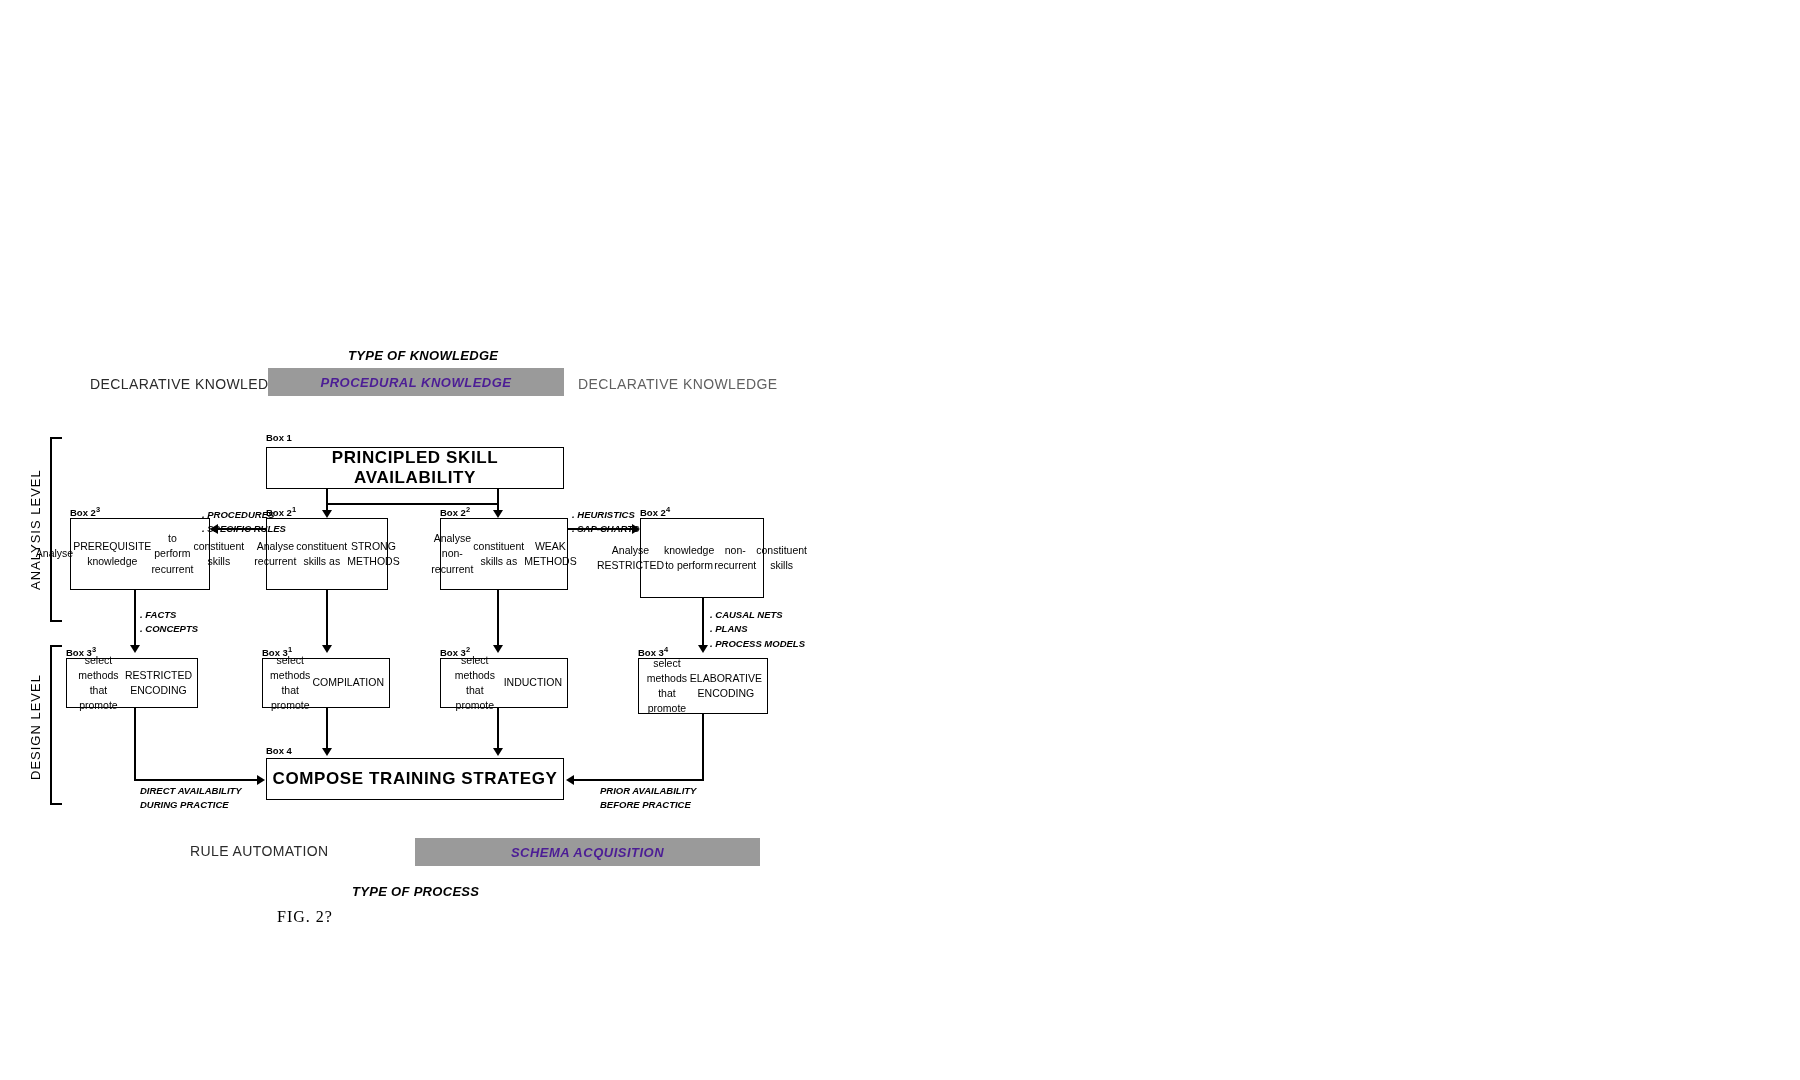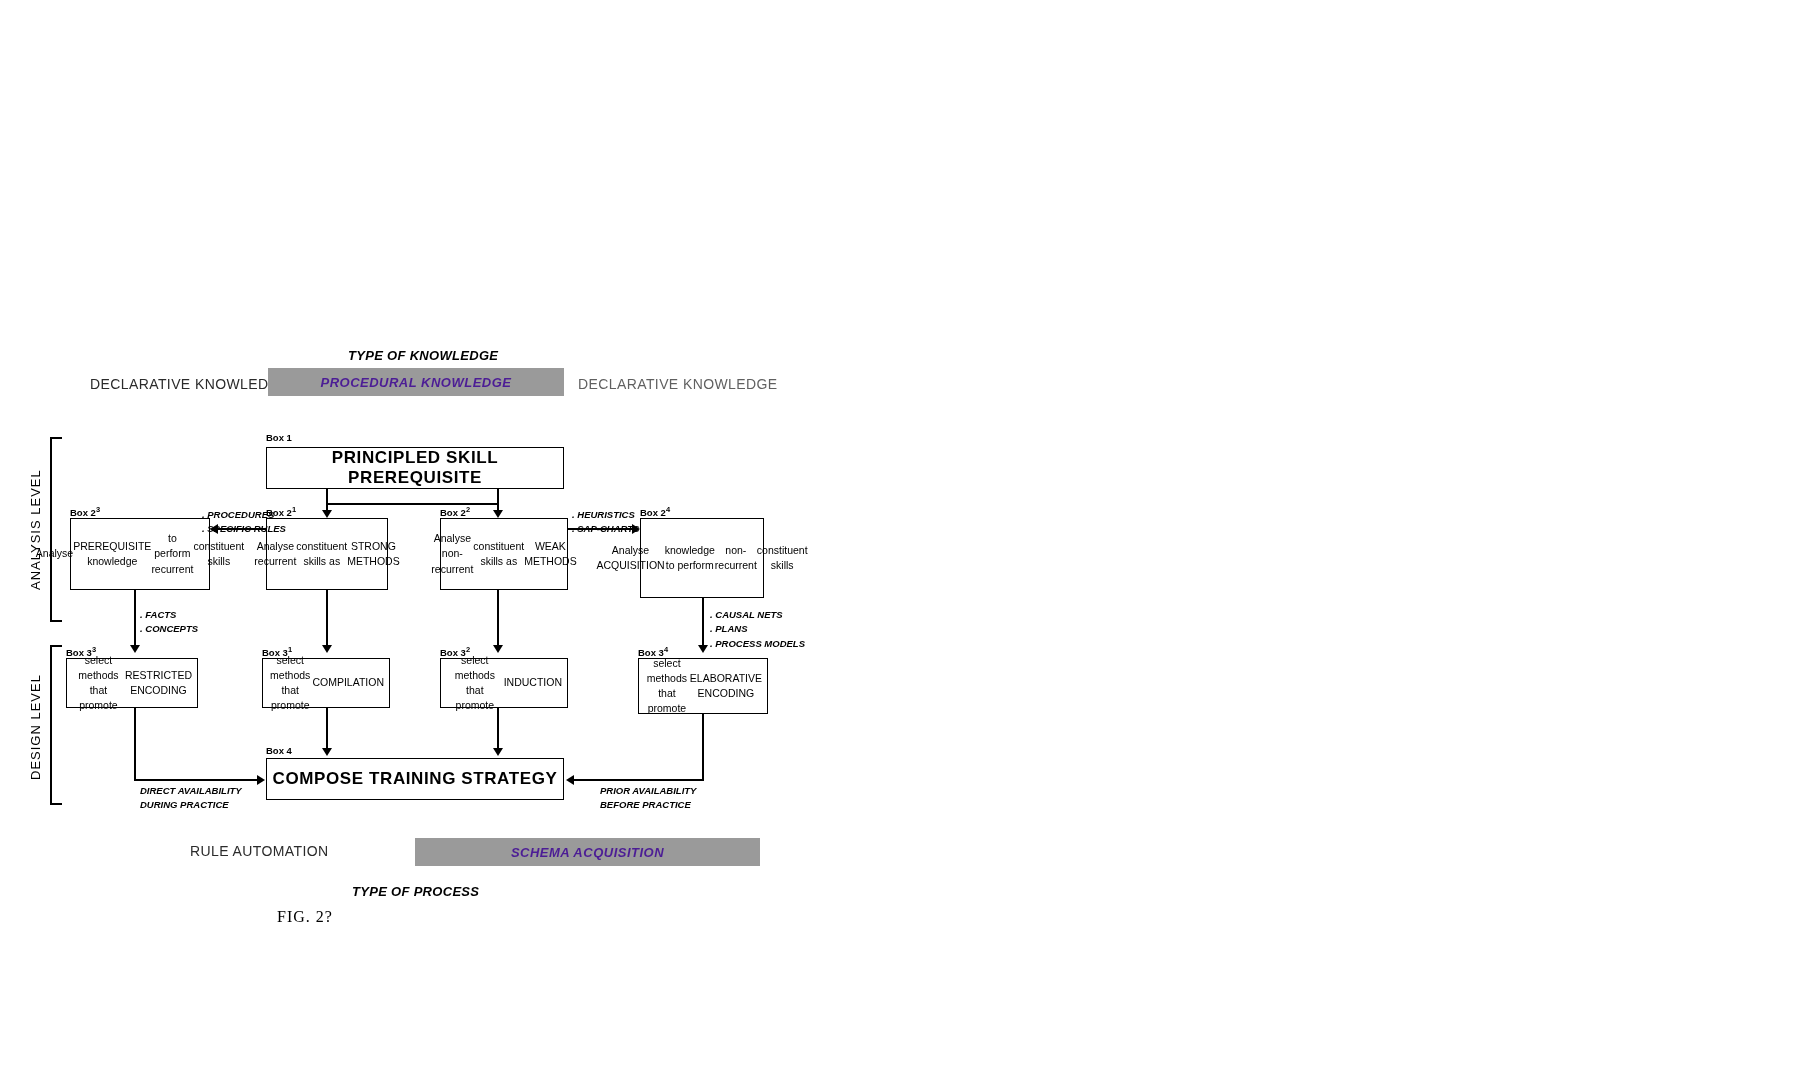--- a/index.html
+++ b/index.html
@@ -143,21 +143,21 @@
   <div class="abs hdr-plain" style="left:578px; top:376px; opacity:0.75;">DECLARATIVE KNOWLEDGE</div>
 
   <div class="abs bracket" style="left:50px; top:437px; height:185px;"></div>
   <div class="abs sidelabel" style="left:28px; top:445px; height:170px;">ANALYSIS LEVEL</div>
 
   <div class="abs bracket" style="left:50px; top:645px; height:160px;"></div>
   <div class="abs sidelabel" style="left:28px; top:655px; height:145px;">DESIGN LEVEL</div>
 
   <div class="abs boxlabel" style="left:266px; top:432px;">Box 1</div>
   <div class="abs box box-title" style="left:266px; top:447px; width:298px; height:42px;">
-    <span>PRINCIPLED SKILL PREREQUISITE</span>
+    <span>PRINCIPLED SKILL AVAILABILITY</span>
   </div>
 
   <div class="abs vline" style="left:326px; top:489px; height:14px;"></div>
   <div class="abs vline" style="left:497px; top:489px; height:14px;"></div>
   <div class="abs hline" style="left:326px; top:503px; width:172px;"></div>
 
   <div class="abs vline" style="left:326px; top:503px; height:9px;"></div>
   <div class="abs arrow-down" style="left:322px; top:510px;"></div>
 
   <div class="abs vline" style="left:497px; top:503px; height:9px;"></div>
@@ -188,21 +188,21 @@
   <div class="abs box box-lines box-sm" style="left:440px; top:518px; width:128px; height:72px;">
     <span>Analyse  non-recurrent</span>
     <span>constituent skills as</span>
     <span>WEAK METHODS</span>
   </div>
 
   <div class="abs boxlabel" style="left:640px; top:505px;">
     <span>Box 2</span><sup>4</sup>
   </div>
   <div class="abs box box-lines box-sm" style="left:640px; top:518px; width:124px; height:80px;">
-    <span>Analyse  ACQUISITION</span>
+    <span>Analyse  RESTRICTED</span>
     <span>knowledge to perform</span>
     <span>non-recurrent</span>
     <span>constituent skills</span>
   </div>
 
   <div class="abs hline" style="left:218px; top:528px; width:48px;"></div>
   <div class="abs arrow-left" style="left:210px; top:524px;"></div>
   <div class="abs annot" style="left:202px; top:508px;">
     <div>. PROCEDURES</div>
     <div>. SPECIFIC RULES</div>

